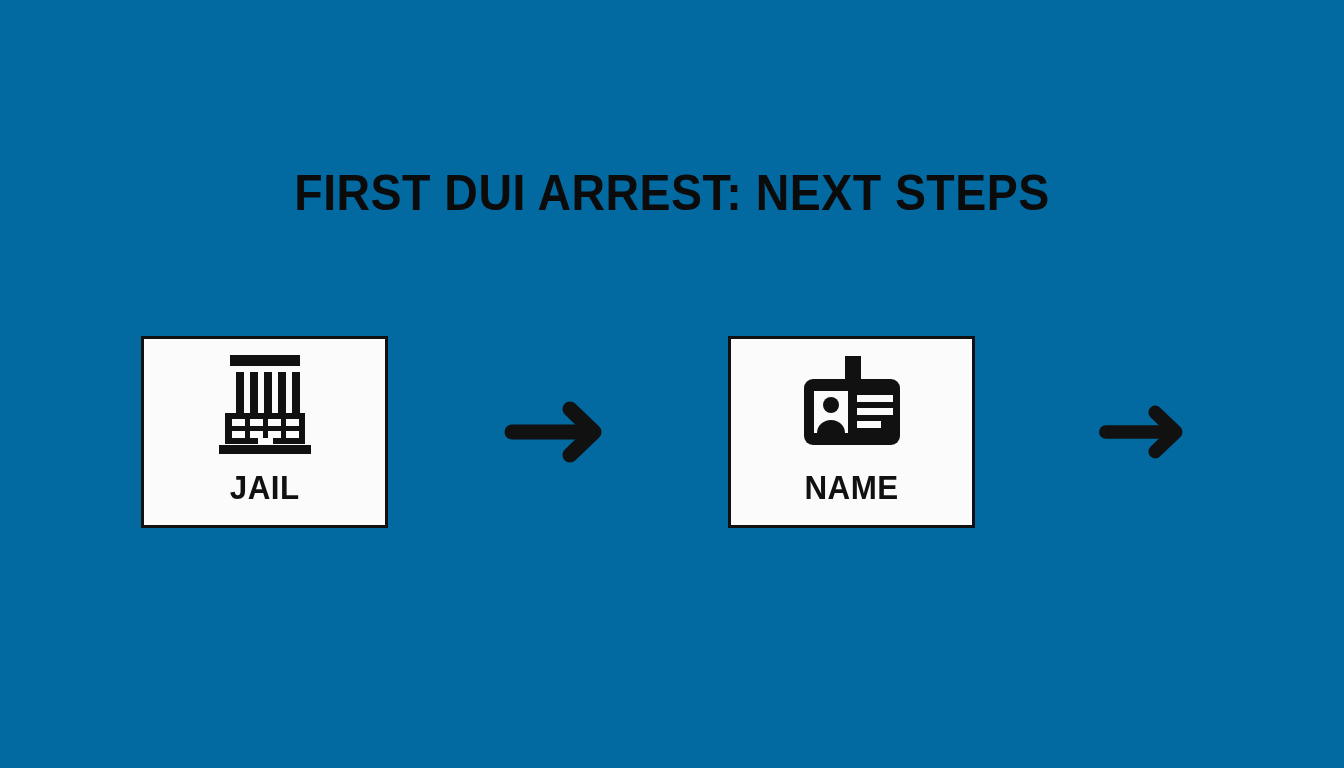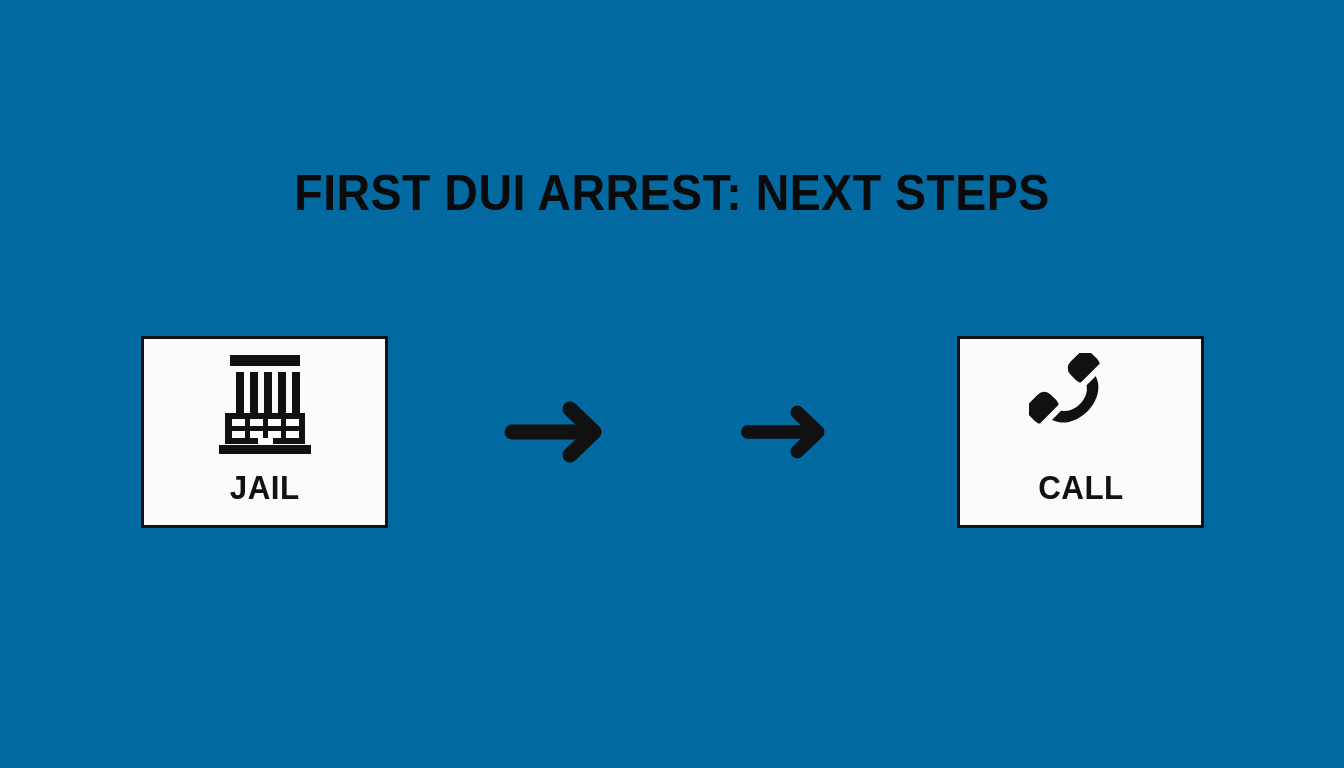--- a/index.html
+++ b/index.html
@@ -135,51 +135,45 @@
       <div class="step-label">JAIL</div>
     </div>
 
     <div class="arrow-wrap">
       <svg width="108" height="62" viewBox="0 0 108 62" aria-hidden="true">
         <line x1="8" y1="31" x2="76" y2="31" stroke="#111111" stroke-width="15" stroke-linecap="round"></line>
         <polyline points="66,8 90,31 66,54" fill="none" stroke="#111111" stroke-width="15" stroke-linecap="round" stroke-linejoin="round"></polyline>
       </svg>
     </div>
 
+    <div class="step-box">
+      <div class="icon-wrap">
+        <svg width="118" height="104" viewBox="0 0 118 104" aria-hidden="true">
+
+          <rect x="52" y="3" width="16" height="26" fill="#111111"></rect>
+          <rect x="55" y="24" width="10" height="12" fill="#111111"></rect>
+
+          <rect x="11" y="26" width="96" height="66" rx="9" ry="9" fill="#111111"></rect>
+
+          <rect x="21" y="38" width="34" height="42" fill="#fbfbfb"></rect>
+
+          <circle cx="38" cy="52" r="8" fill="#111111"></circle>
+
+          <path d="M24 80 a14 13 0 0 1 28 0 z" fill="#111111"></path>
+
+          <rect x="64" y="42" width="36" height="7" fill="#fbfbfb"></rect>
+          <rect x="64" y="55" width="36" height="7" fill="#fbfbfb"></rect>
+          <rect x="64" y="68" width="24" height="7" fill="#fbfbfb"></rect>
+        </svg>
+      </div>
+      <div class="step-label">NAME</div>
+    </div>
 
     <div class="arrow-wrap second">
       <svg width="92" height="56" viewBox="0 0 108 62" aria-hidden="true">
         <line x1="8" y1="31" x2="76" y2="31" stroke="#111111" stroke-width="16" stroke-linecap="round"></line>
         <polyline points="66,8 90,31 66,54" fill="none" stroke="#111111" stroke-width="16" stroke-linecap="round" stroke-linejoin="round"></polyline>
       </svg>
     </div>
 
-    <div class="step-box">
-      <div class="icon-wrap">
-        <svg width="104" height="104" viewBox="0 0 104 104" aria-hidden="true">
-          <g transform="rotate(-45 52 52)">
-
-            <path d="M30 18
-                     a14 14 0 0 1 14 14
-                     v10
-                     a10 10 0 0 0 10 10
-                     h0
-                     a10 10 0 0 0 10 -10
-                     v-10
-                     a14 14 0 0 1 28 0" fill="none" stroke="#111111" stroke-width="0"></path>
-
-            <rect x="8" y="14" width="30" height="26" rx="9" ry="9" fill="#111111" transform="rotate(0 23 27)"></rect>
-            <rect x="66" y="14" width="30" height="26" rx="9" ry="9" fill="#111111"></rect>
-            <path d="M20 34
-                     C 20 70, 84 70, 84 34
-                     L 72 34
-                     C 72 56, 32 56, 32 34 Z" fill="#111111"></path>
-
-            <rect x="10" y="36" width="28" height="6" fill="#fbfbfb"></rect>
-            <rect x="66" y="36" width="28" height="6" fill="#fbfbfb"></rect>
-          </g>
-        </svg>
-      </div>
-      <div class="step-label">CALL</div>
-    </div>
 
   </div>
 </div>
 
 </body></html>

